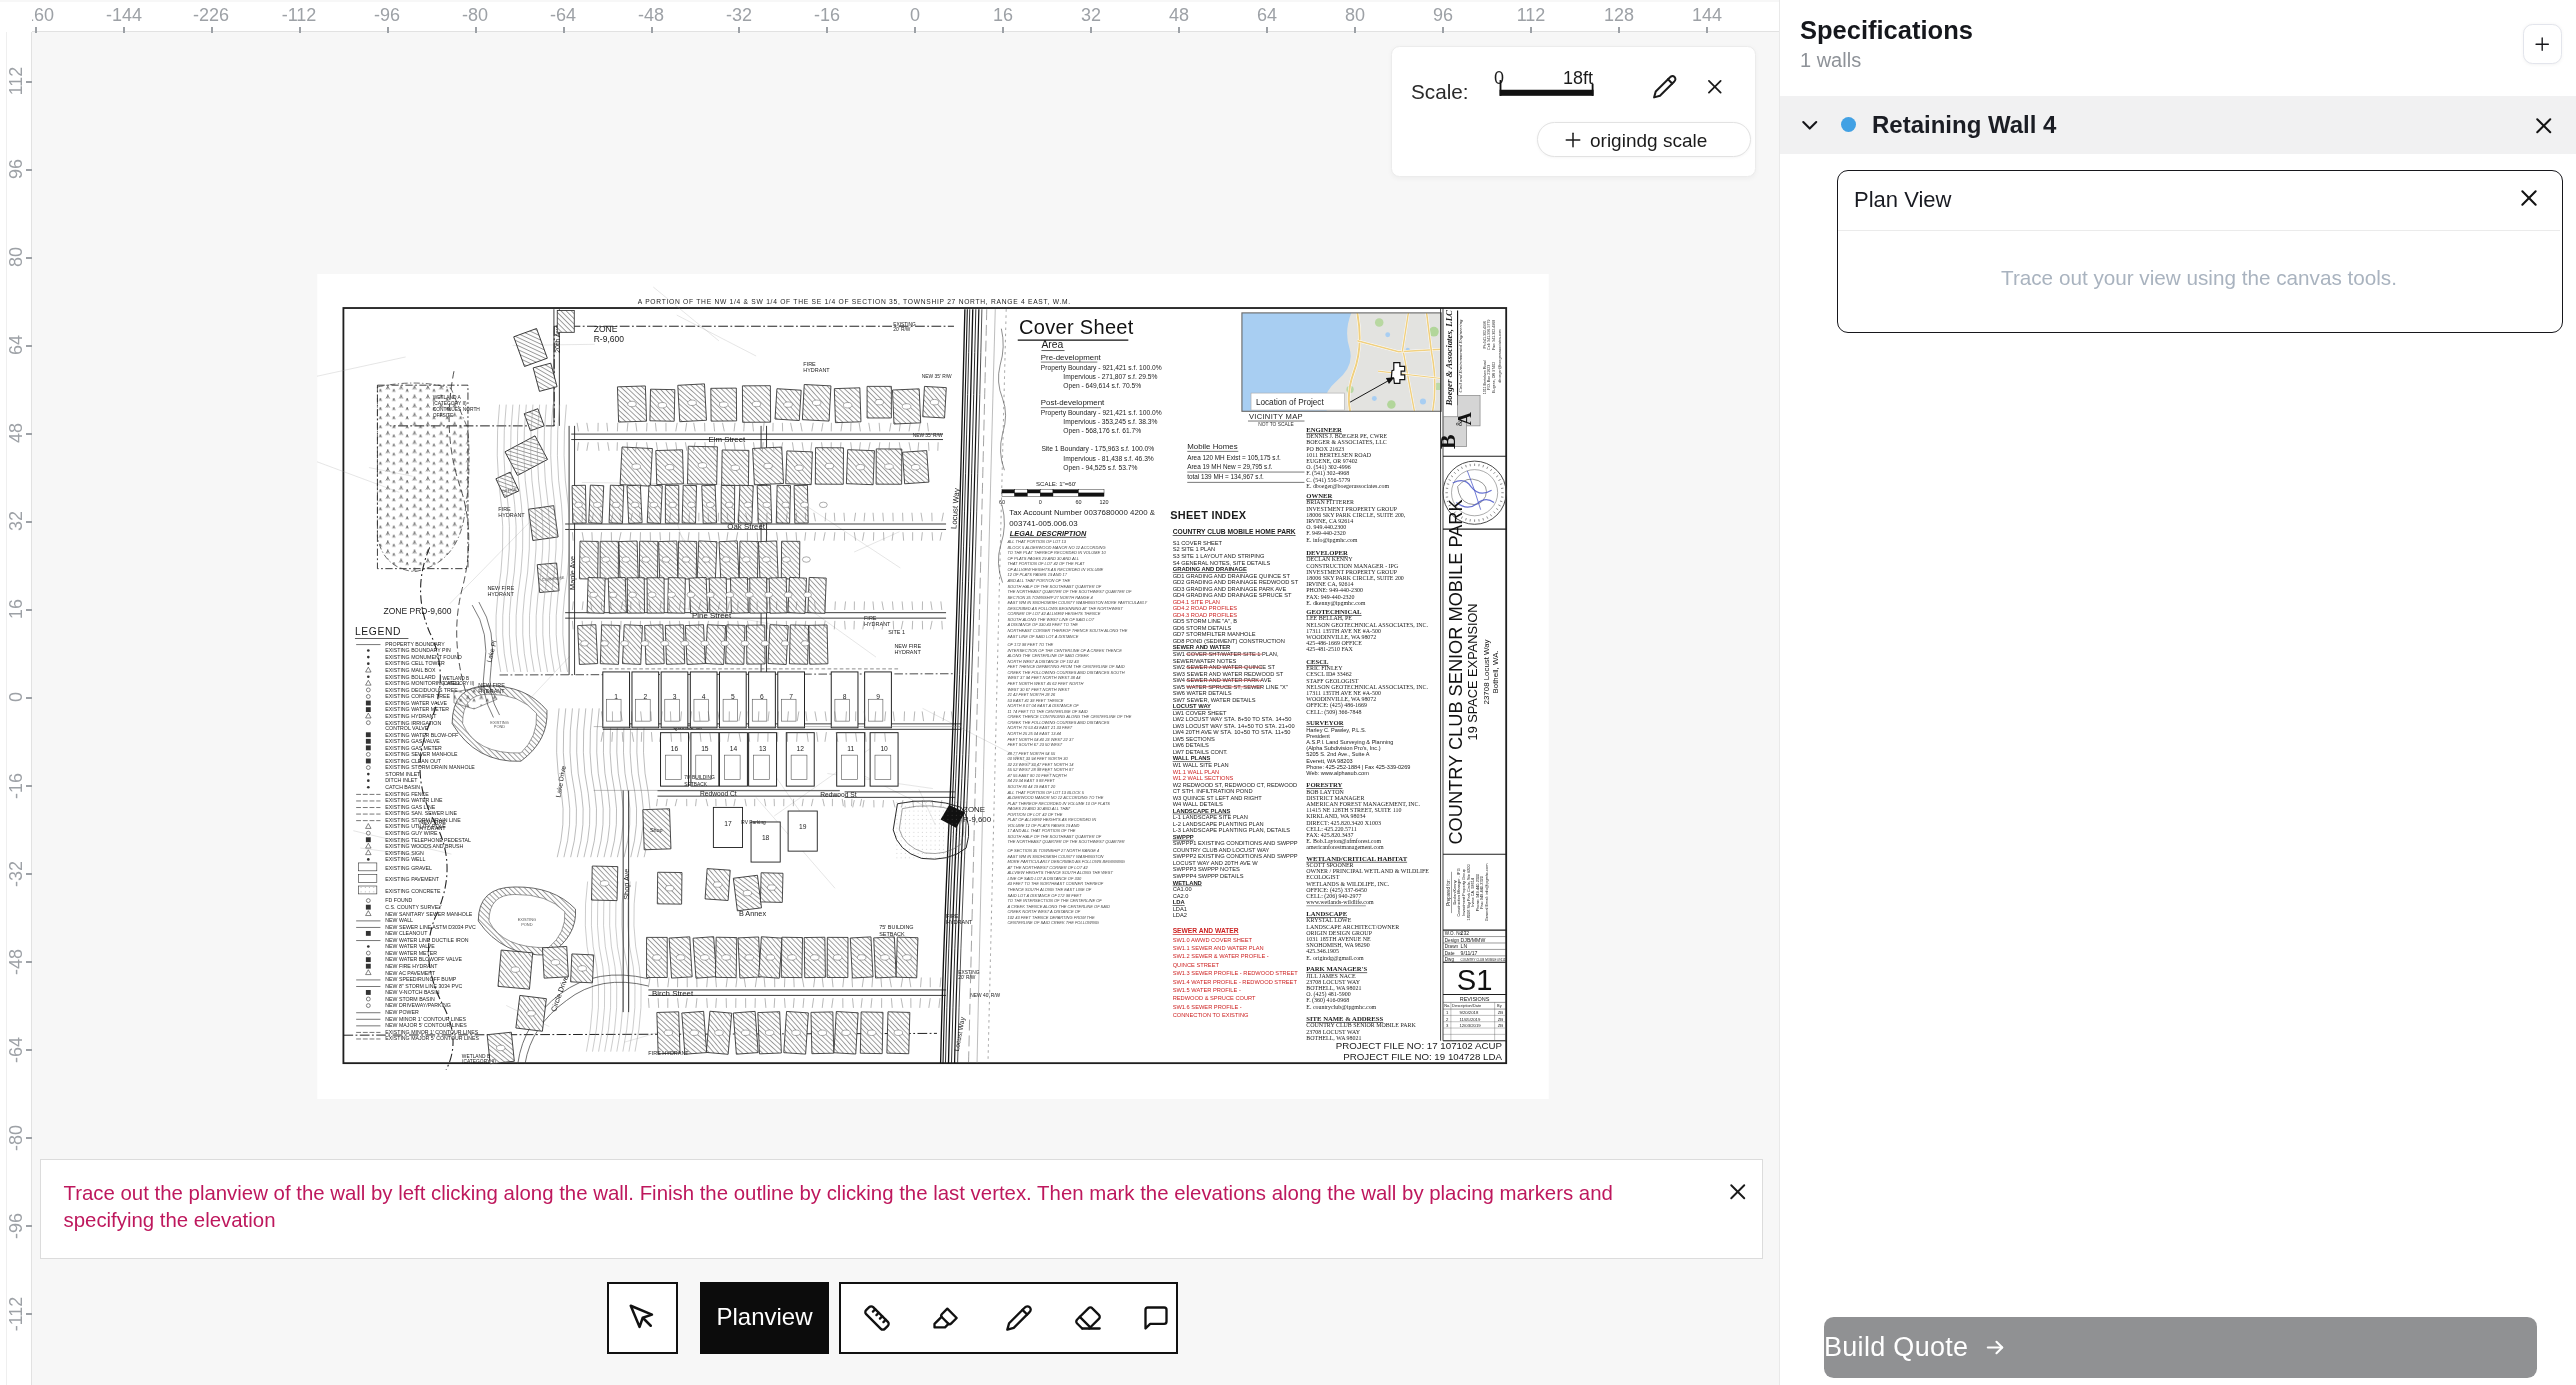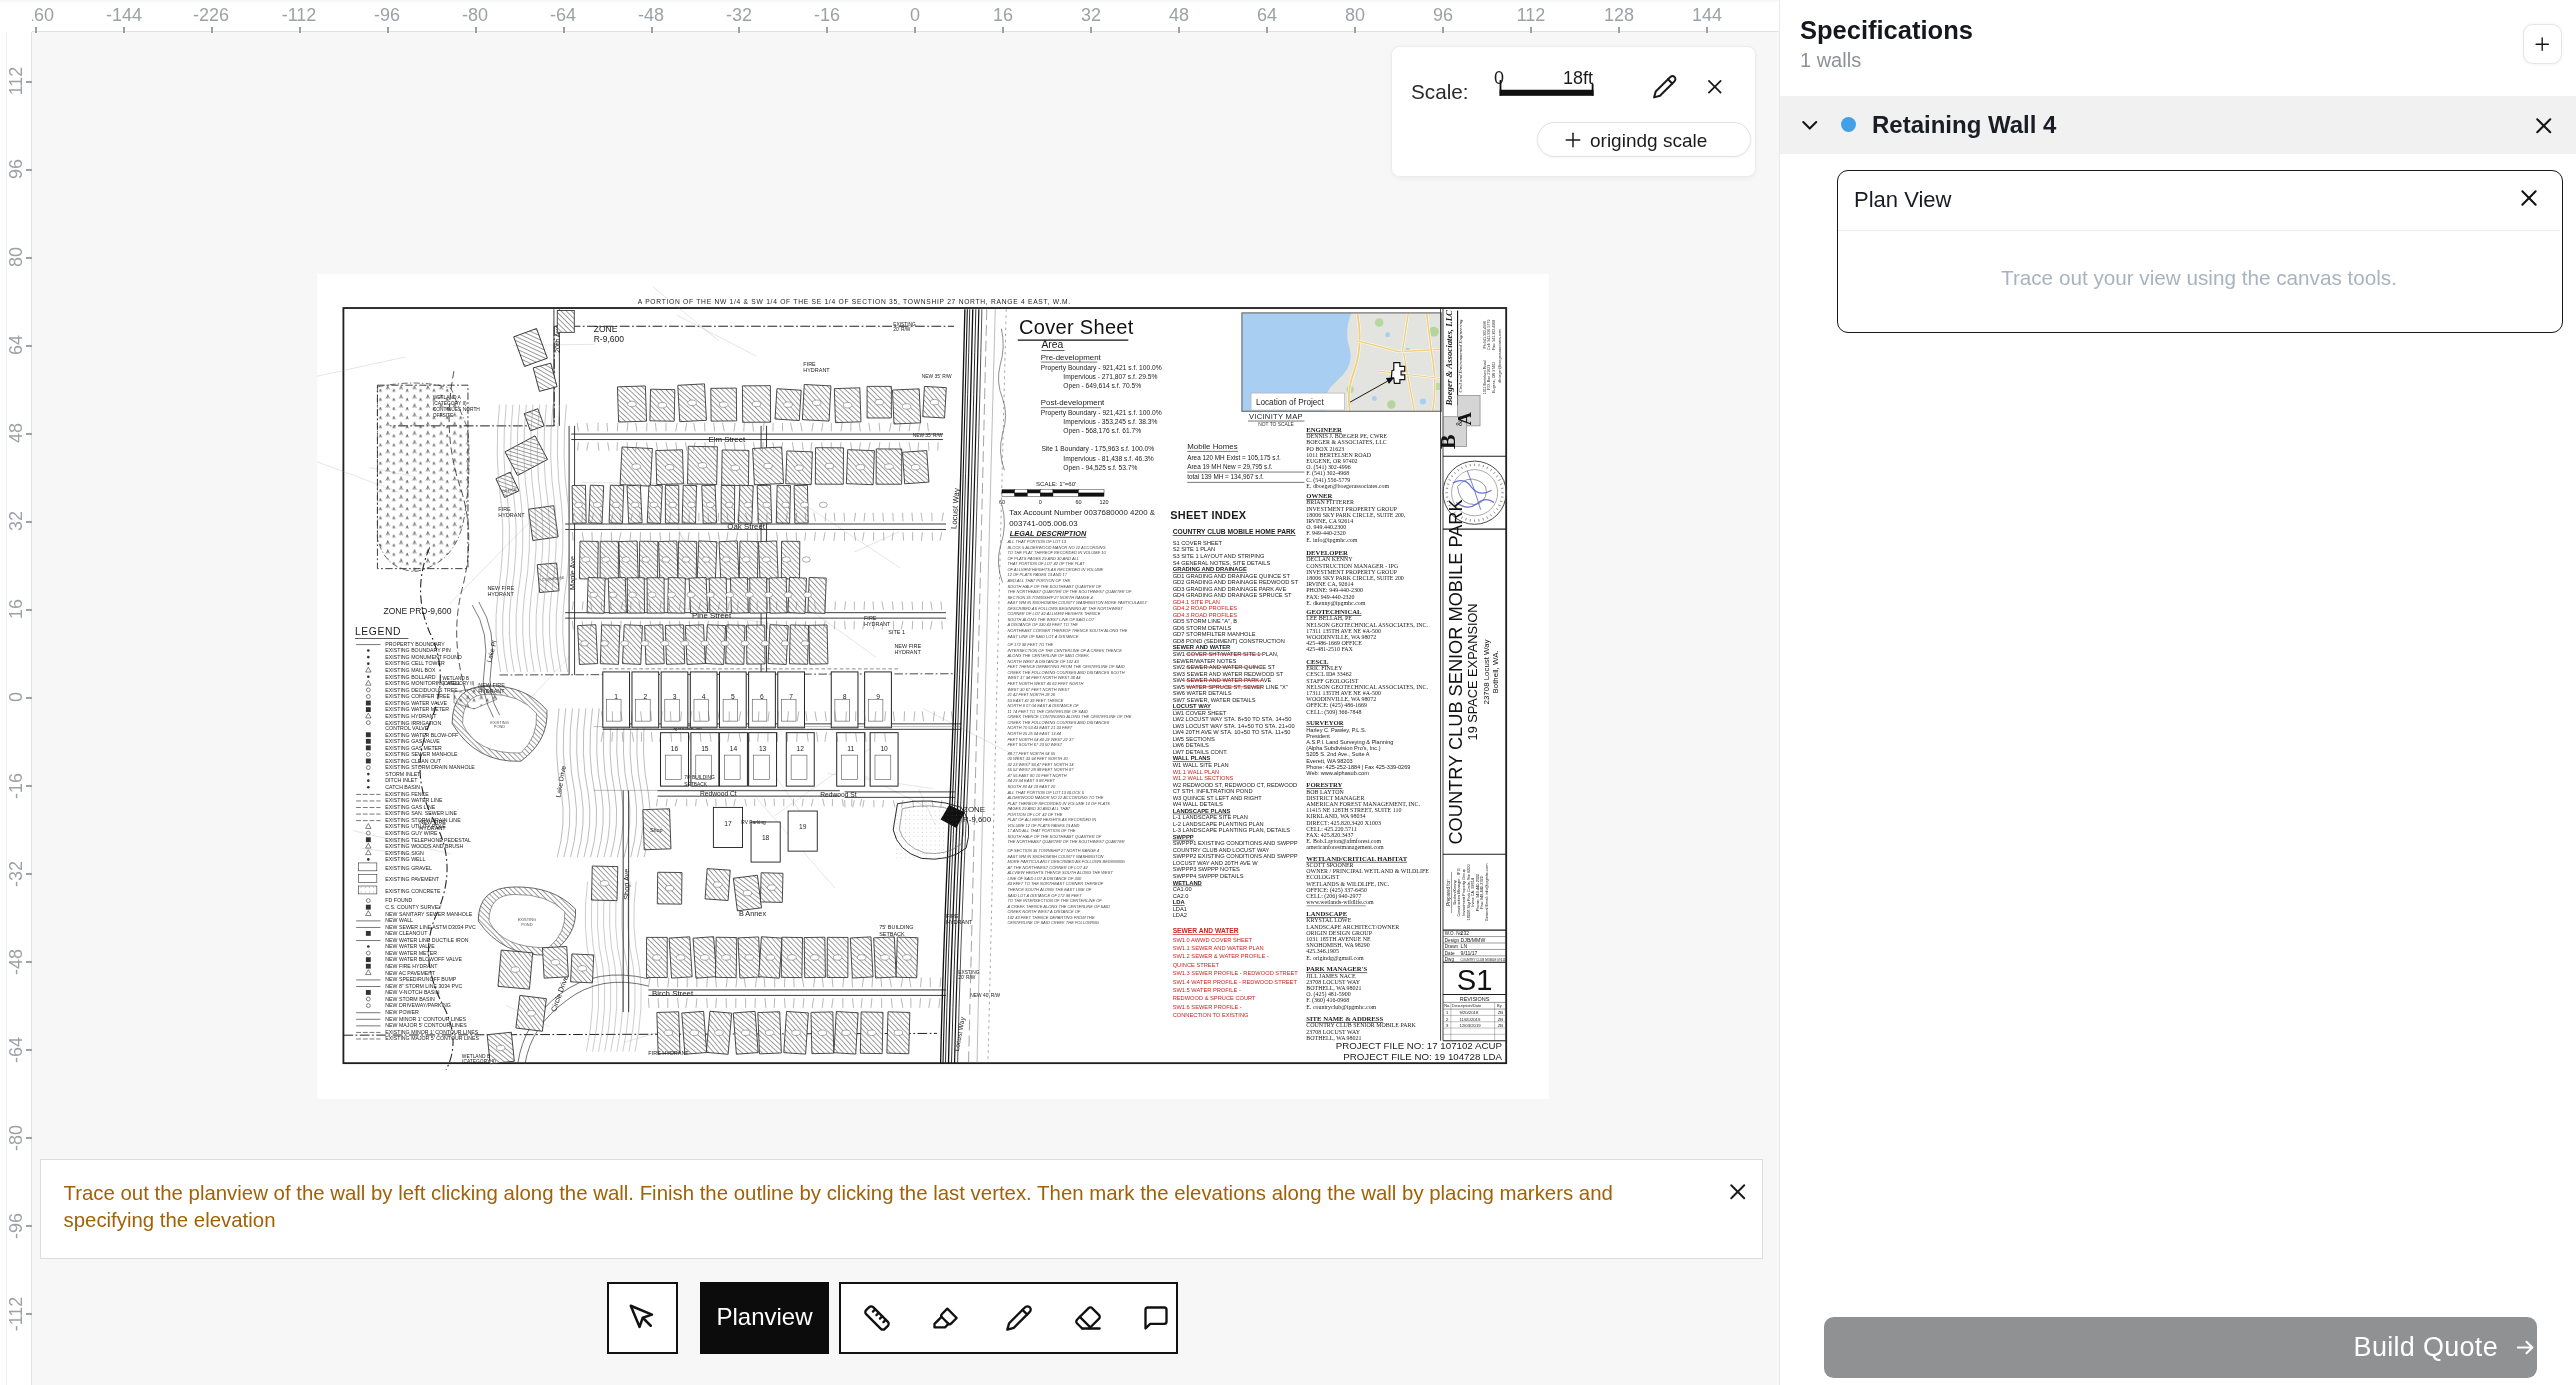--- a/index.html
+++ b/index.html
@@ -1537,21 +1537,21 @@
     </svg>
     <div class="abs" style="left:52px;top:7.3px;font-size:19px;color:#1b1b1b">origindg scale</div>
   </div>
 </div>
 
 <div class="abs" style="left:40px;top:1159px;width:1723px;height:100px;background:#fff;border:1.2px solid #dcdcdc">
   <svg class="abs" style="left:1687px;top:22px" width="19.5" height="19.5" viewBox="0 0 24 24" stroke="#1b1b1b" stroke-width="2.4" stroke-linecap="round">
     <line x1="4" y1="4" x2="20" y2="20"></line>
         <line x1="20" y1="4" x2="4" y2="20"></line>
   </svg>
-  <div class="abs" style="left:22.5px;top:20px;width:1678px;font-size:20.4px;line-height:27px;color:#a16207">Trace out the planview of the wall by left clicking along the wall. Finish the outline by clicking the last vertex. Then mark the elevations along the wall by placing markers and<br>specifying the elevation</div>
+  <div class="abs" style="left:22.5px;top:20px;width:1678px;font-size:20.4px;line-height:27px;color:#be185d">Trace out the planview of the wall by left clicking along the wall. Finish the outline by clicking the last vertex. Then mark the elevations along the wall by placing markers and<br>specifying the elevation</div>
 </div>
 
 <div class="abs" style="left:607px;top:1282px;width:71px;height:72px;background:#fff;border:2.4px solid #111">
   <svg class="abs" style="left:18px;top:18px" width="30" height="30" viewBox="0 0 24 24" fill="none" stroke="#111" stroke-width="2" stroke-linecap="round" stroke-linejoin="round">
     <path d="m3 3 7.07 16.97 2.51-7.39 7.39-2.51L3 3z"></path>
         <path d="m13 13 6 6"></path>
   </svg>
 </div>
 <div class="abs" style="left:700px;top:1282px;width:129px;height:72px;background:#0c0c0c;color:#fff;font-size:24px;font-weight:normal;text-align:center;line-height:70px">Planview</div>
 <div class="abs" style="left:839px;top:1282px;width:339px;height:72px;background:#fff;border:2.4px solid #111">
@@ -1606,20 +1606,20 @@
   <div class="abs" style="left:57px;top:170px;width:726px;height:163px;background:#fff;border:1.8px solid #17171c;border-radius:11px">
     <div class="abs" style="left:16px;top:16.4px;font-size:22px;color:#191b22">Plan View</div>
     <svg class="abs" style="left:681px;top:17px" width="20" height="20" viewBox="0 0 24 24" stroke="#141414" stroke-width="2.5" stroke-linecap="round">
       <line x1="4" y1="4" x2="20" y2="20"></line>
         <line x1="20" y1="4" x2="4" y2="20"></line>
     </svg>
     <div class="abs" style="left:0;top:59px;width:722px;height:0;border-top:1.2px solid #ebebeb"></div>
     <div class="abs" style="left:0;top:95px;width:722px;text-align:center;font-size:20.7px;color:#a9b3bf">Trace out your view using the canvas tools.</div>
   </div>
 
-  <div class="abs" style="left:44px;top:1317px;width:713px;height:61px;background:#909193;border-radius:9.7px;color:#fff;display:flex;align-items:center;justify-content:flex-end;gap:16px">
+  <div class="abs" style="left:44px;top:1317px;width:713px;height:61px;background:#909193;border-radius:9.7px;color:#fff;display:flex;align-items:center;justify-content:flex-start;gap:16px">
     <span style="font-size:27px;letter-spacing:0.3px">Build Quote</span>
     <svg width="23" height="23" viewBox="0 0 24 24" fill="none" stroke="#fff" stroke-width="2.2" stroke-linecap="round" stroke-linejoin="round">
       <path d="M4 12h15"></path>
         <path d="m13 6 6 6-6 6"></path>
     </svg>
   </div>
 </div>
 
 </body></html>

